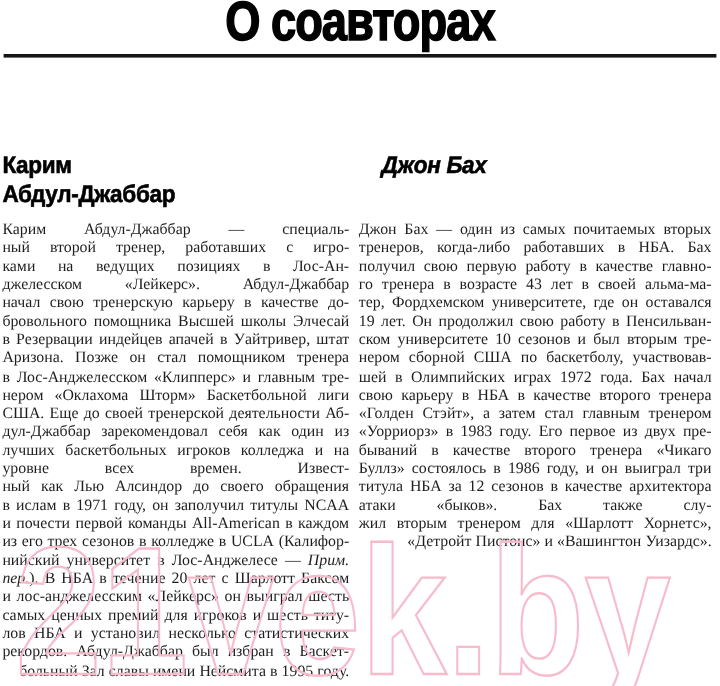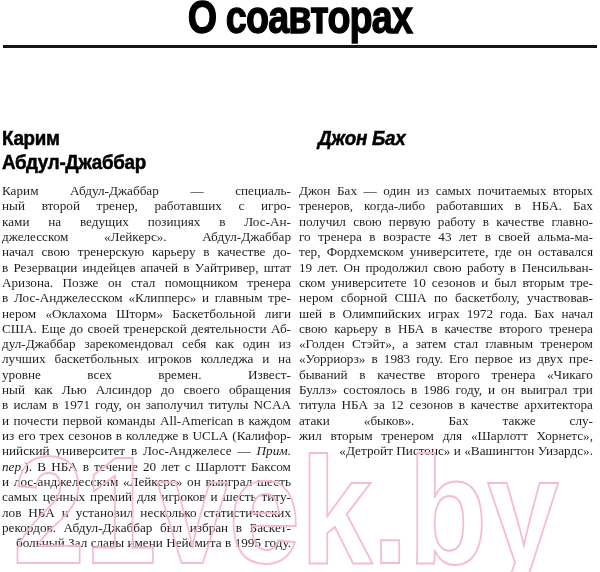--- a/index.html
+++ b/index.html
@@ -123,20 +123,27 @@
       <div class="tline">
         <span>начал</span>
         <span>свою</span>
         <span>тренерскую</span>
         <span>карьеру</span>
         <span>в</span>
         <span>качестве</span>
         <span>до-</span>
       </div>
       <div class="tline">
+        <span>бровольного</span>
+        <span>помощника</span>
+        <span>Высшей</span>
+        <span>школы</span>
+        <span>Элчесай</span>
+      </div>
+      <div class="tline">
         <span>в</span>
         <span>Резервации</span>
         <span>индейцев</span>
         <span>апачей</span>
         <span>в</span>
         <span>Уайтривер,</span>
         <span>штат</span>
       </div>
       <div class="tline">
         <span>Аризона.</span>

